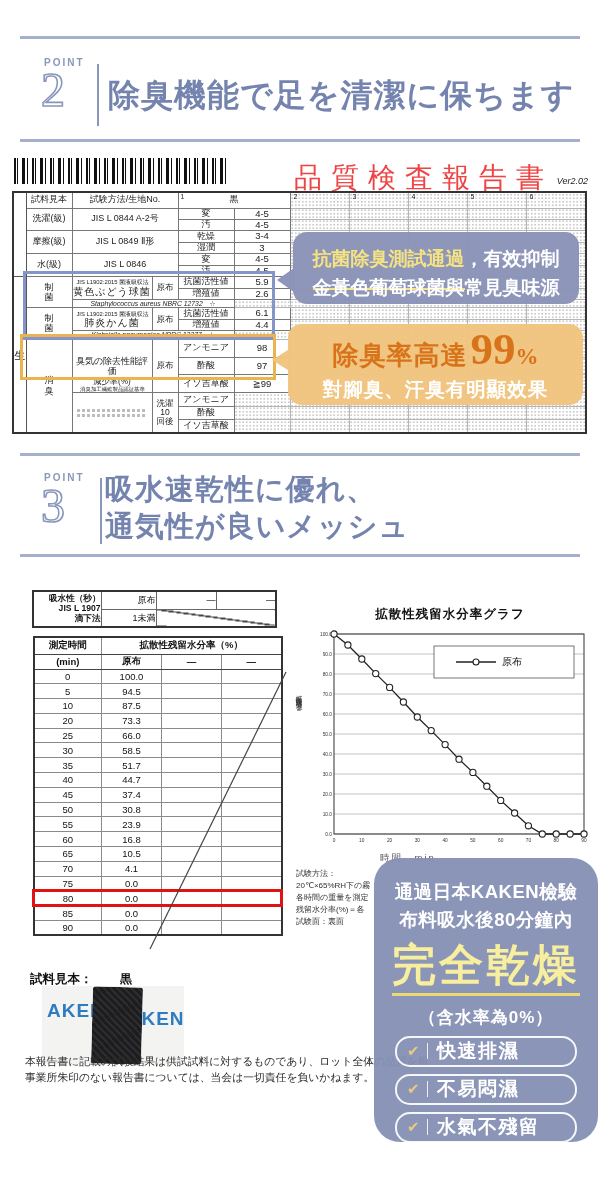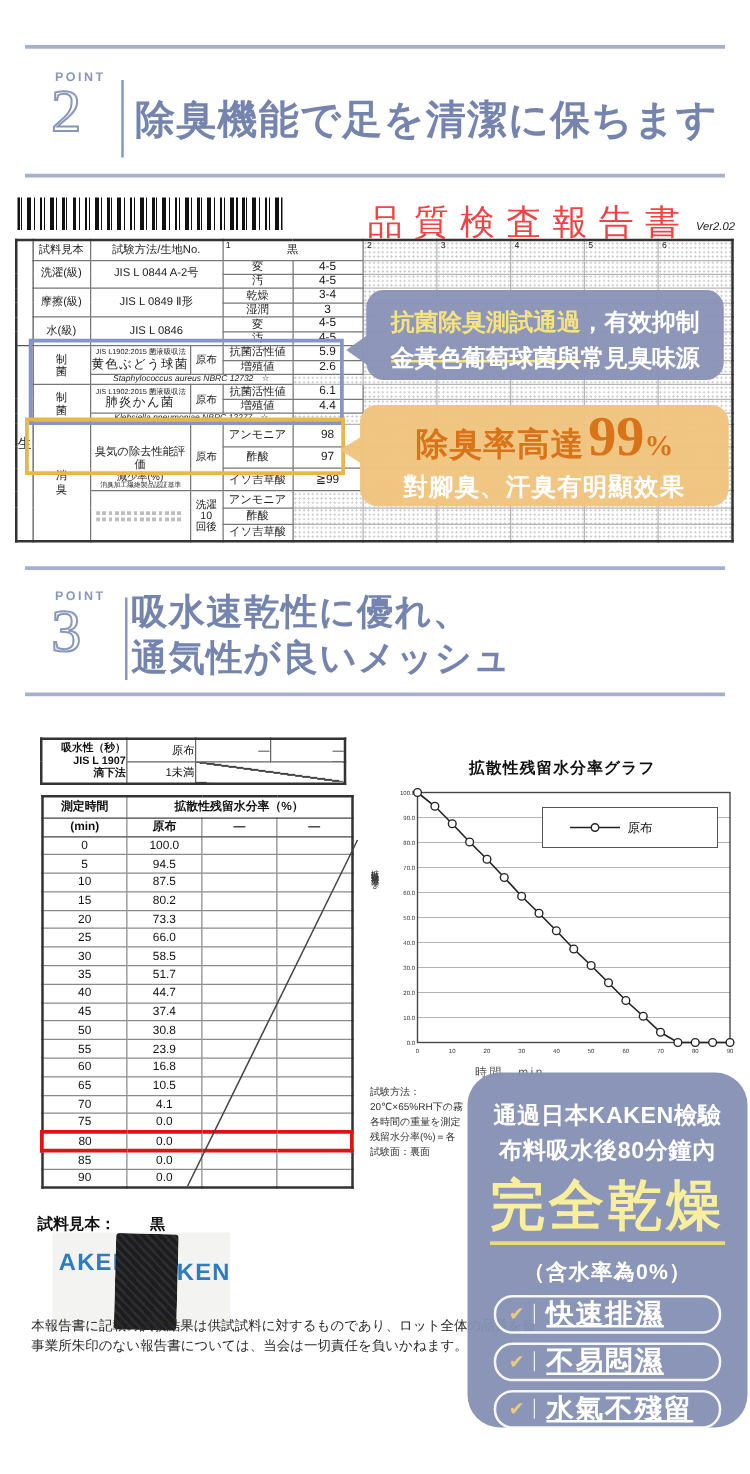--- a/index.html
+++ b/index.html
@@ -80,21 +80,21 @@
   .bigco{position:absolute;left:374px;top:858px;width:224px;height:284px;background:rgba(133,143,179,.95);
          border-radius:26px;z-index:7;text-align:center;color:#fff;box-sizing:border-box;padding-top:20px;}
   .bigco .l{font-size:18.5px;font-weight:bold;letter-spacing:.5px;line-height:1.5;}
   .dry{display:inline-block;font-size:44px;font-weight:bold;color:#f7ee9e;letter-spacing:3px;
        border-bottom:3px solid #ead975;padding-bottom:4px;margin-top:7px;line-height:1.1;}
   .moist{font-size:17px;font-weight:bold;margin-top:10px;letter-spacing:1px;}
   .pill{width:168px;height:27px;margin:7px auto 0;border:2.5px solid rgba(255,255,255,.92);border-radius:15px;
         display:flex;align-items:center;padding-left:10px;box-sizing:content-box;}
   .ck{color:#ecca7d;font-size:15px;font-weight:bold;}
   .pd{width:1.5px;height:16px;background:rgba(255,255,255,.85);margin:0 9px 0 7px;}
-  .pt{font-size:22px;font-weight:bold;letter-spacing:1.5px;text-decoration:underline;}
+  .pt{font-size:19px;font-weight:bold;letter-spacing:1.5px;}
   
   .smp-label{position:absolute;left:30px;top:971px;font-size:12.5px;font-weight:bold;color:#111;}
   .smp-color{position:absolute;left:120px;top:971px;font-size:12px;font-weight:bold;color:#111;}
   .paper{position:absolute;left:42px;top:986px;width:142px;height:78px;background:#f3f3f1;}
   .wm{position:absolute;font-size:19px;font-weight:bold;color:#2e7cc0;letter-spacing:1px;}
   .swatch{position:absolute;left:92px;top:987px;width:50px;height:77px;background:#1d1d1f;border-radius:3px;
           transform:rotate(1.5deg);background-image:repeating-linear-gradient(45deg,rgba(255,255,255,.07) 0 2px,transparent 2px 5px);}
   .foot{position:absolute;left:25px;top:1053px;width:555px;font-size:10.8px;line-height:16px;color:#2a2a2a;z-index:1;}
 </style>
 </head>
@@ -419,26 +419,20 @@
         </tr>
         <tr>
           <td>5</td>
           <td>94.5</td>
           <td></td>
           <td></td>
         </tr>
         <tr>
           <td>10</td>
           <td>87.5</td>
-          <td></td>
-          <td></td>
-        </tr>
-        <tr>
-          <td>15</td>
-          <td>80.2</td>
           <td></td>
           <td></td>
         </tr>
         <tr>
           <td>20</td>
           <td>73.3</td>
           <td></td>
           <td></td>
         </tr>
         <tr>

